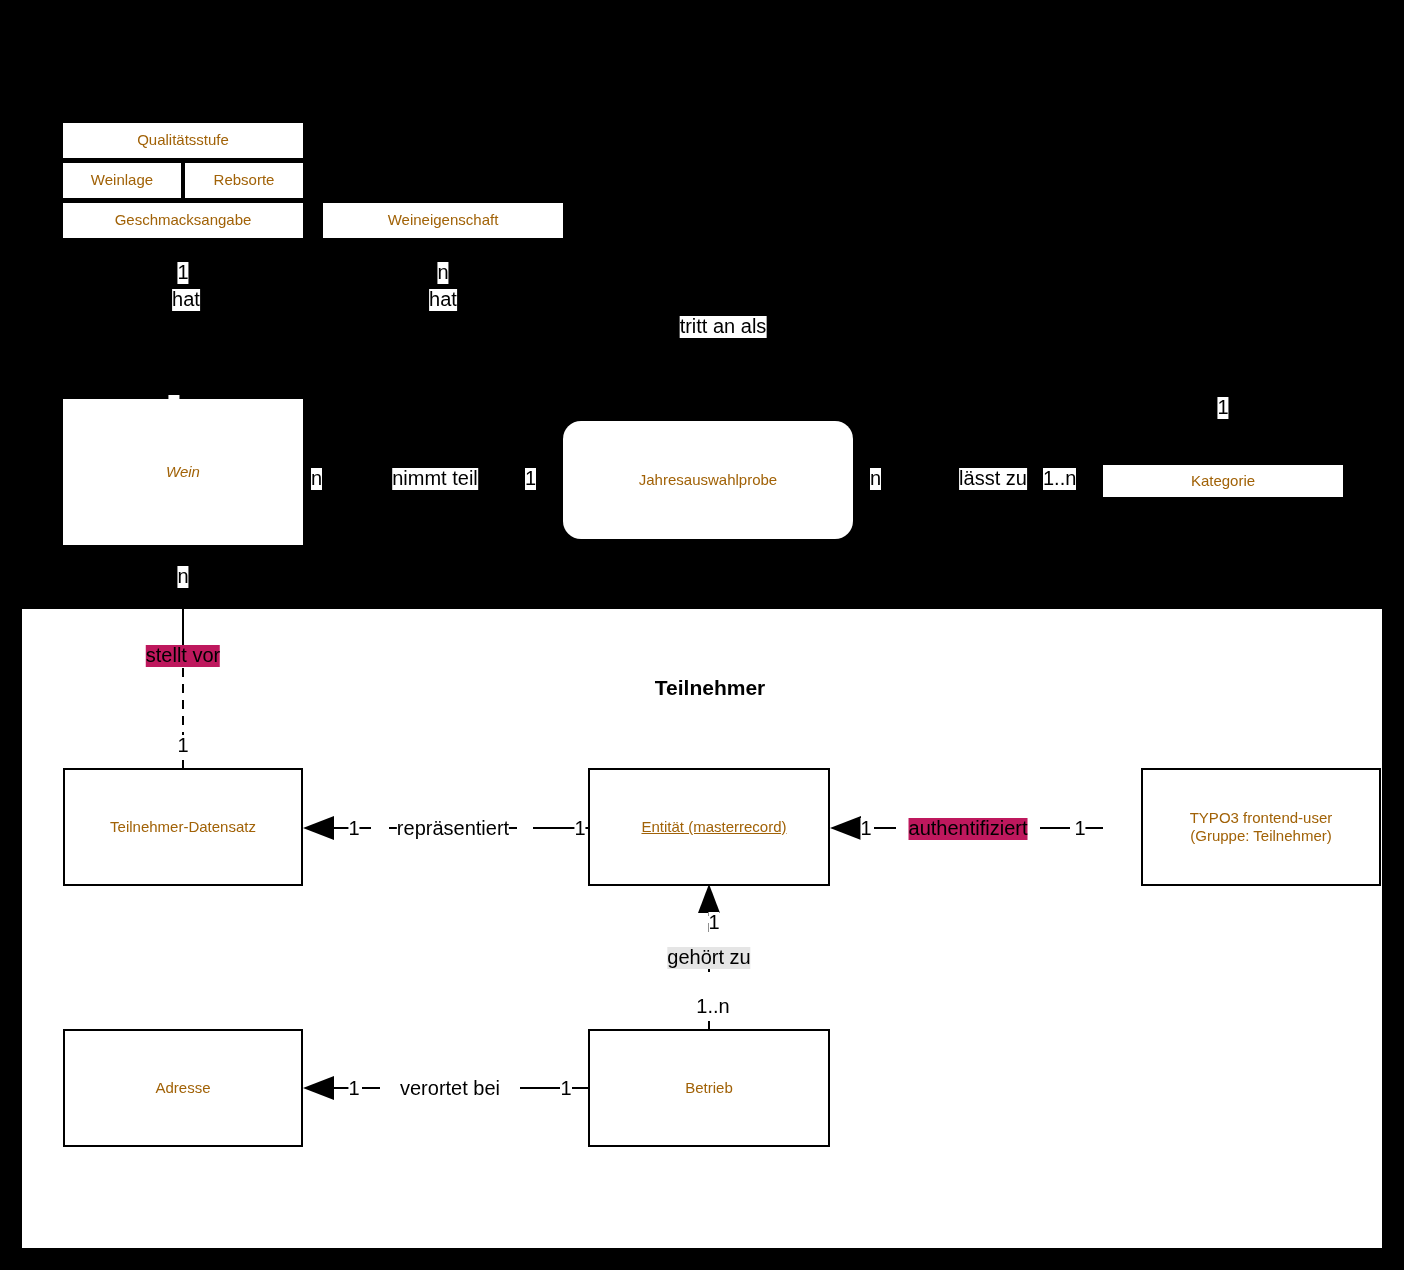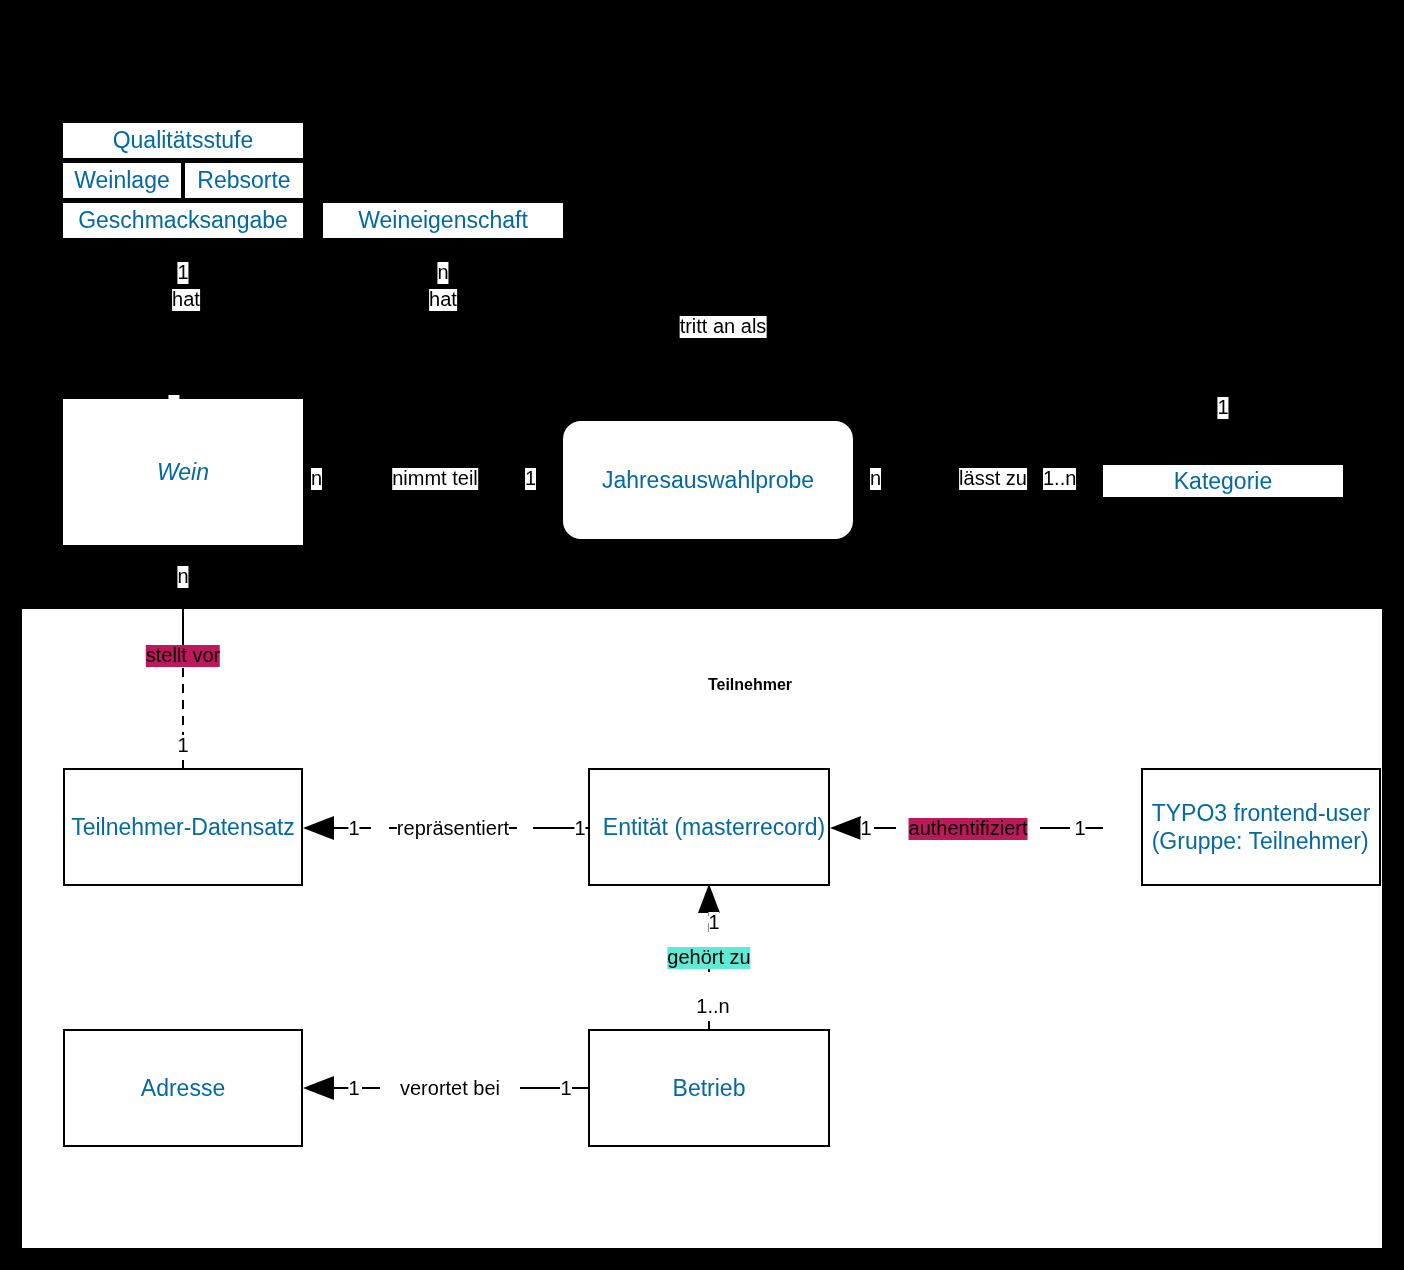--- a/index.html
+++ b/index.html
@@ -13,51 +13,50 @@
   #stage{position:relative;width:1404px;height:1270px;}
 
   
   .panel{
     position:absolute;
     background:#ffffff;
   }
   .panel-title{
     position:absolute;
     font-weight:bold;
-    font-size:16px;
+    font-size:21px;
     color:#000;
     white-space:nowrap;
     transform:translateX(-50%);
-    margin-left:40px;
   }
 
   
   .ebox{
     position:absolute;
     box-sizing:border-box;
     display:flex;
     align-items:center;
     justify-content:center;
-    text-align:left;
-    font-size:23px;
+    text-align:center;
+    font-size:15px;
     line-height:1.22;
-    color:#0369a1;
+    color:#a16207;
     white-space:pre-line;
   }
   
   .ebox.fill{
     background:#ffffff;
     border:none;
   }
   
   .ebox.stroke{
     background:#ffffff;
     border:2px solid #000000;
   }
-  .ebox.leftpad{justify-content:flex-start;padding-left:10px;}
+  .ebox.leftpad{justify-content:flex-start;padding-left:10px;text-decoration:underline;}
 
   
   .lbl{
     position:absolute;
     font-size:20px;
     line-height:1.08;
     color:#000;
     white-space:nowrap;
   }
   
@@ -159,21 +158,21 @@
   <div class="ebox stroke leftpad" style="left:588px;top:768px;width:242px;height:118px;justify-content:center;">Entität (masterrecord)</div>
 
   <div class="lbl plain c" style="left:866px;top:818px;background:#fff;">1</div>
   <div class="lbl plain c" style="left:968px;top:818px;background:#be185d;">authentifiziert</div>
   <div class="lbl plain c" style="left:1080px;top:818px;background:#fff;">1</div>
 
   <div class="ebox stroke" style="left:1103px;top:768px;width:240px;height:118px;margin-left:38px;">TYPO3 frontend-user
 (Gruppe: Teilnehmer)</div>
 
   <div class="lbl plain c" style="left:714px;top:912px;background:#fff;">1</div>
-  <div class="lbl plain c" style="left:709px;top:947px;background:#5eead4;">gehört zu</div>
+  <div class="lbl plain c" style="left:709px;top:947px;background:#e5e5e5;">gehört zu</div>
   <div class="lbl plain c" style="left:713px;top:996px;background:#fff;">1..n</div>
 
   <div class="ebox stroke" style="left:63px;top:1029px;width:240px;height:118px;">Adresse</div>
 
   <div class="lbl plain c" style="left:354px;top:1078px;background:#fff;">1</div>
   <div class="lbl plain c" style="left:450px;top:1078px;background:#fff;">verortet bei</div>
   <div class="lbl plain c" style="left:566px;top:1078px;background:#fff;">1</div>
 
   <div class="ebox stroke" style="left:588px;top:1029px;width:242px;height:118px;">Betrieb</div>
 

